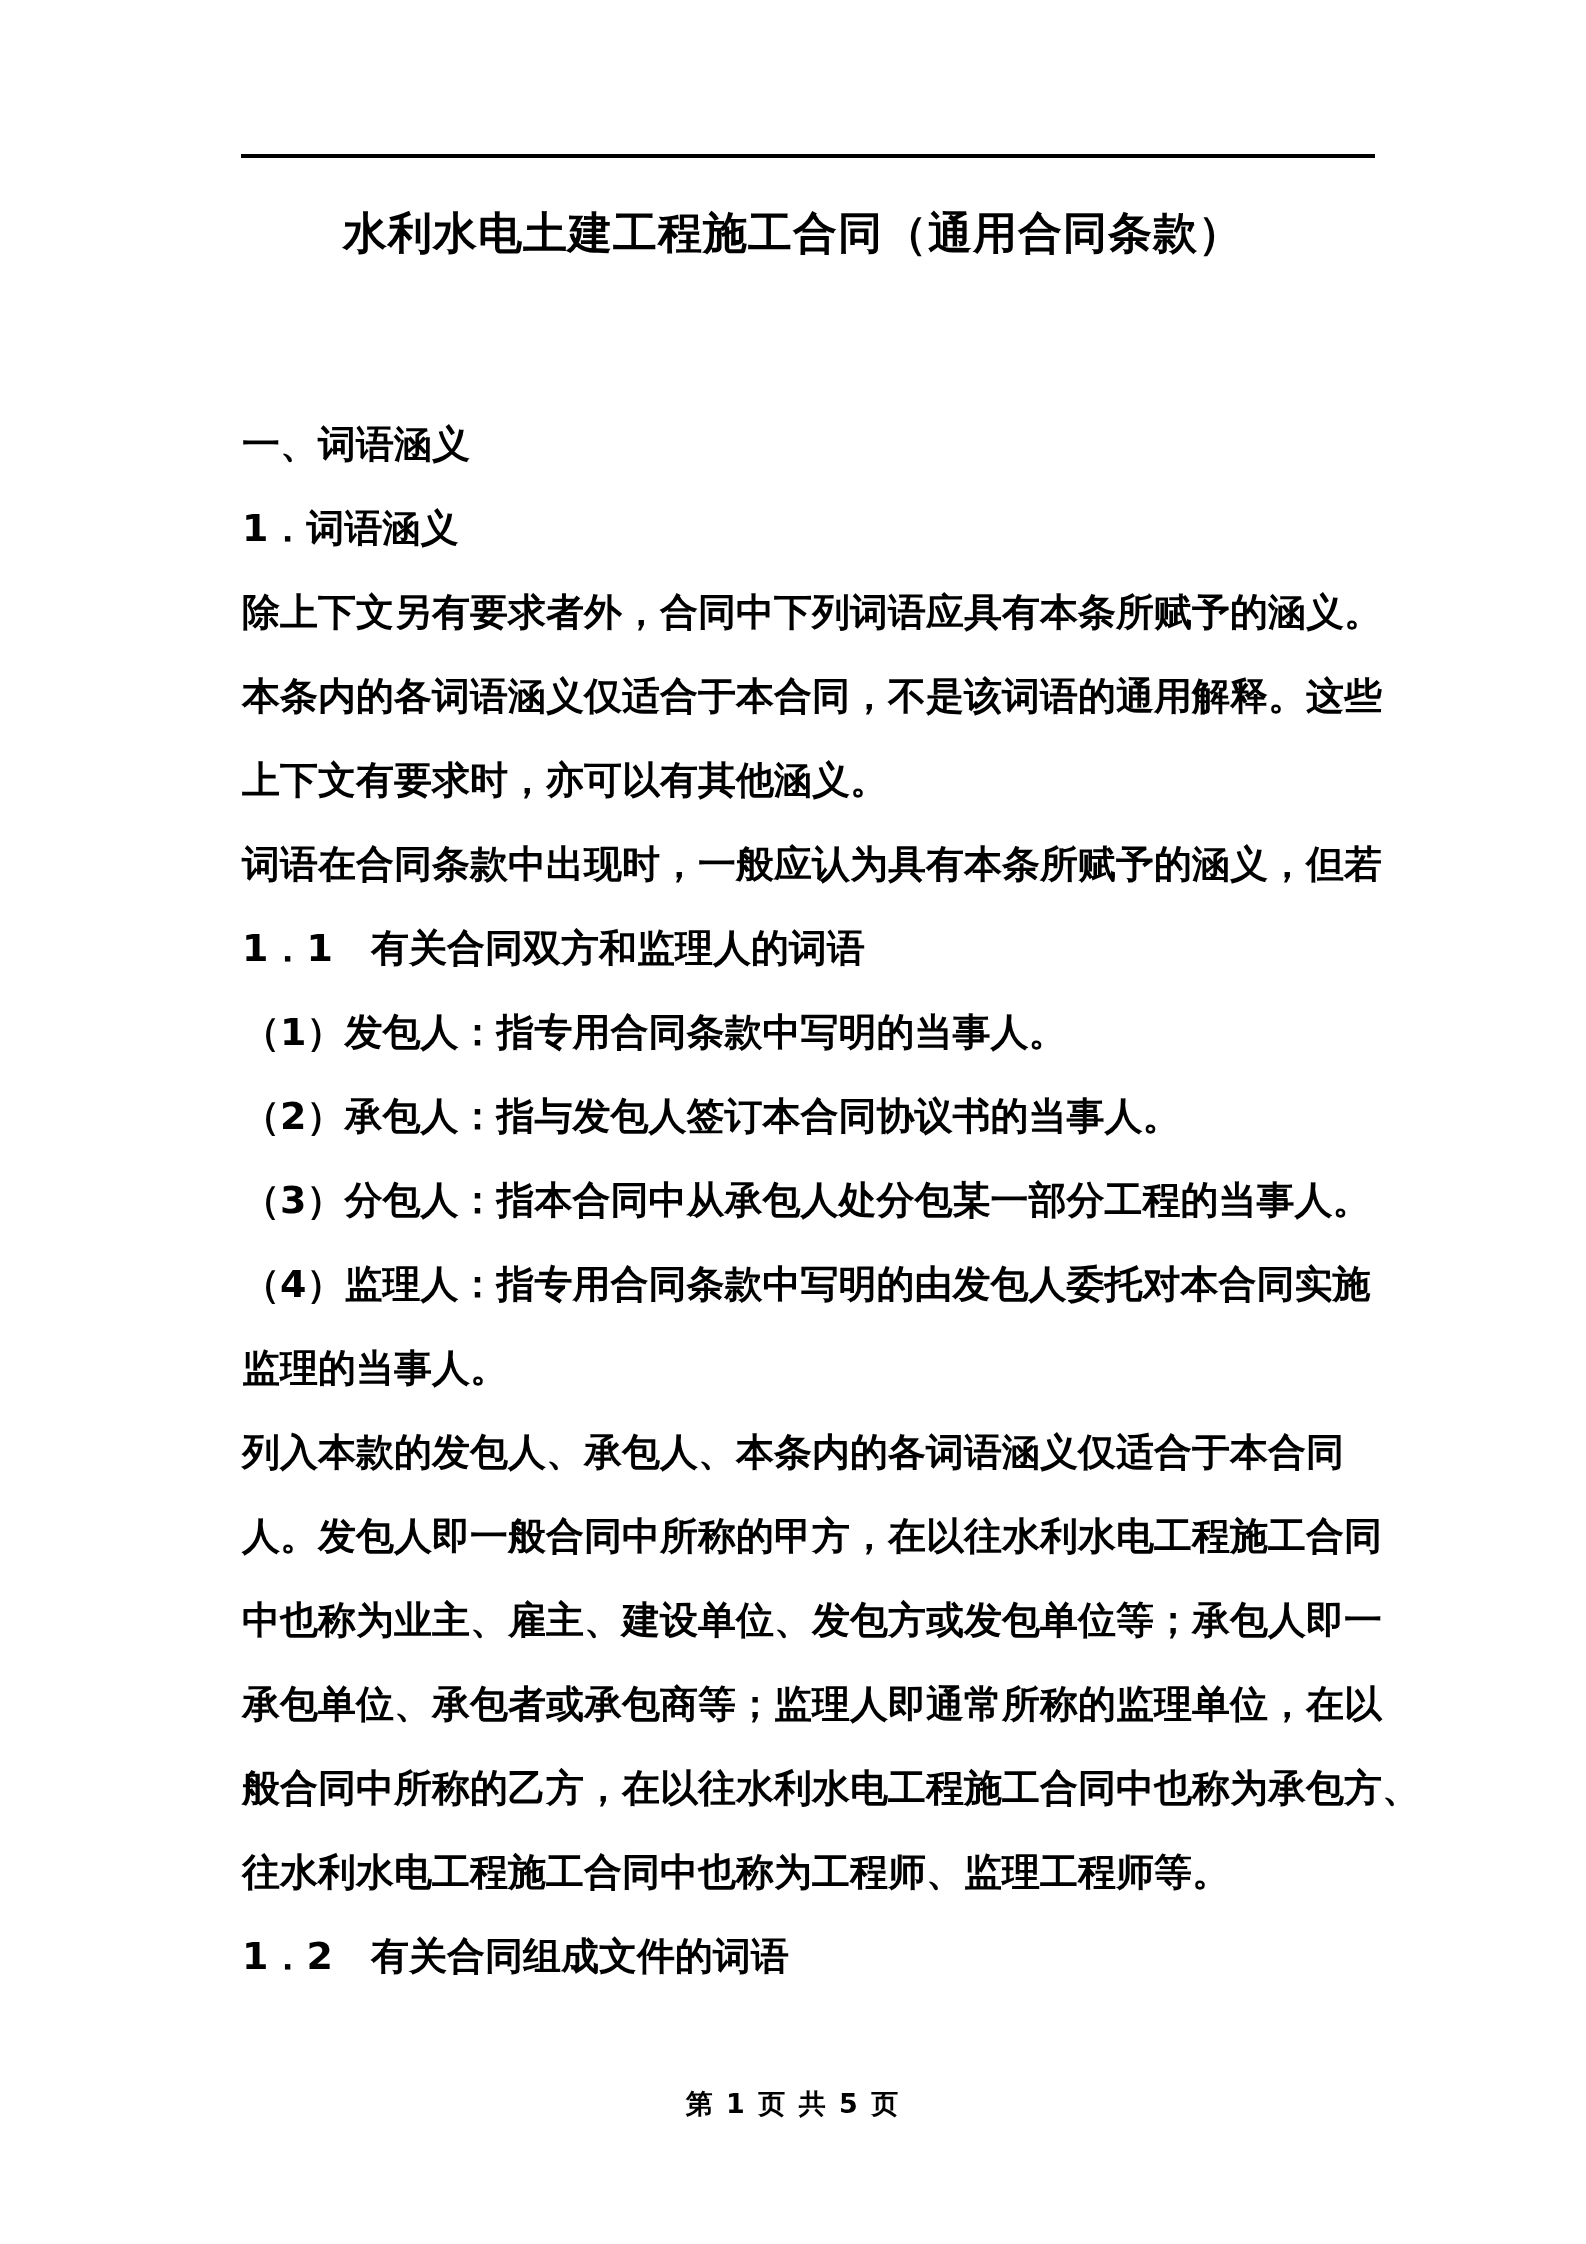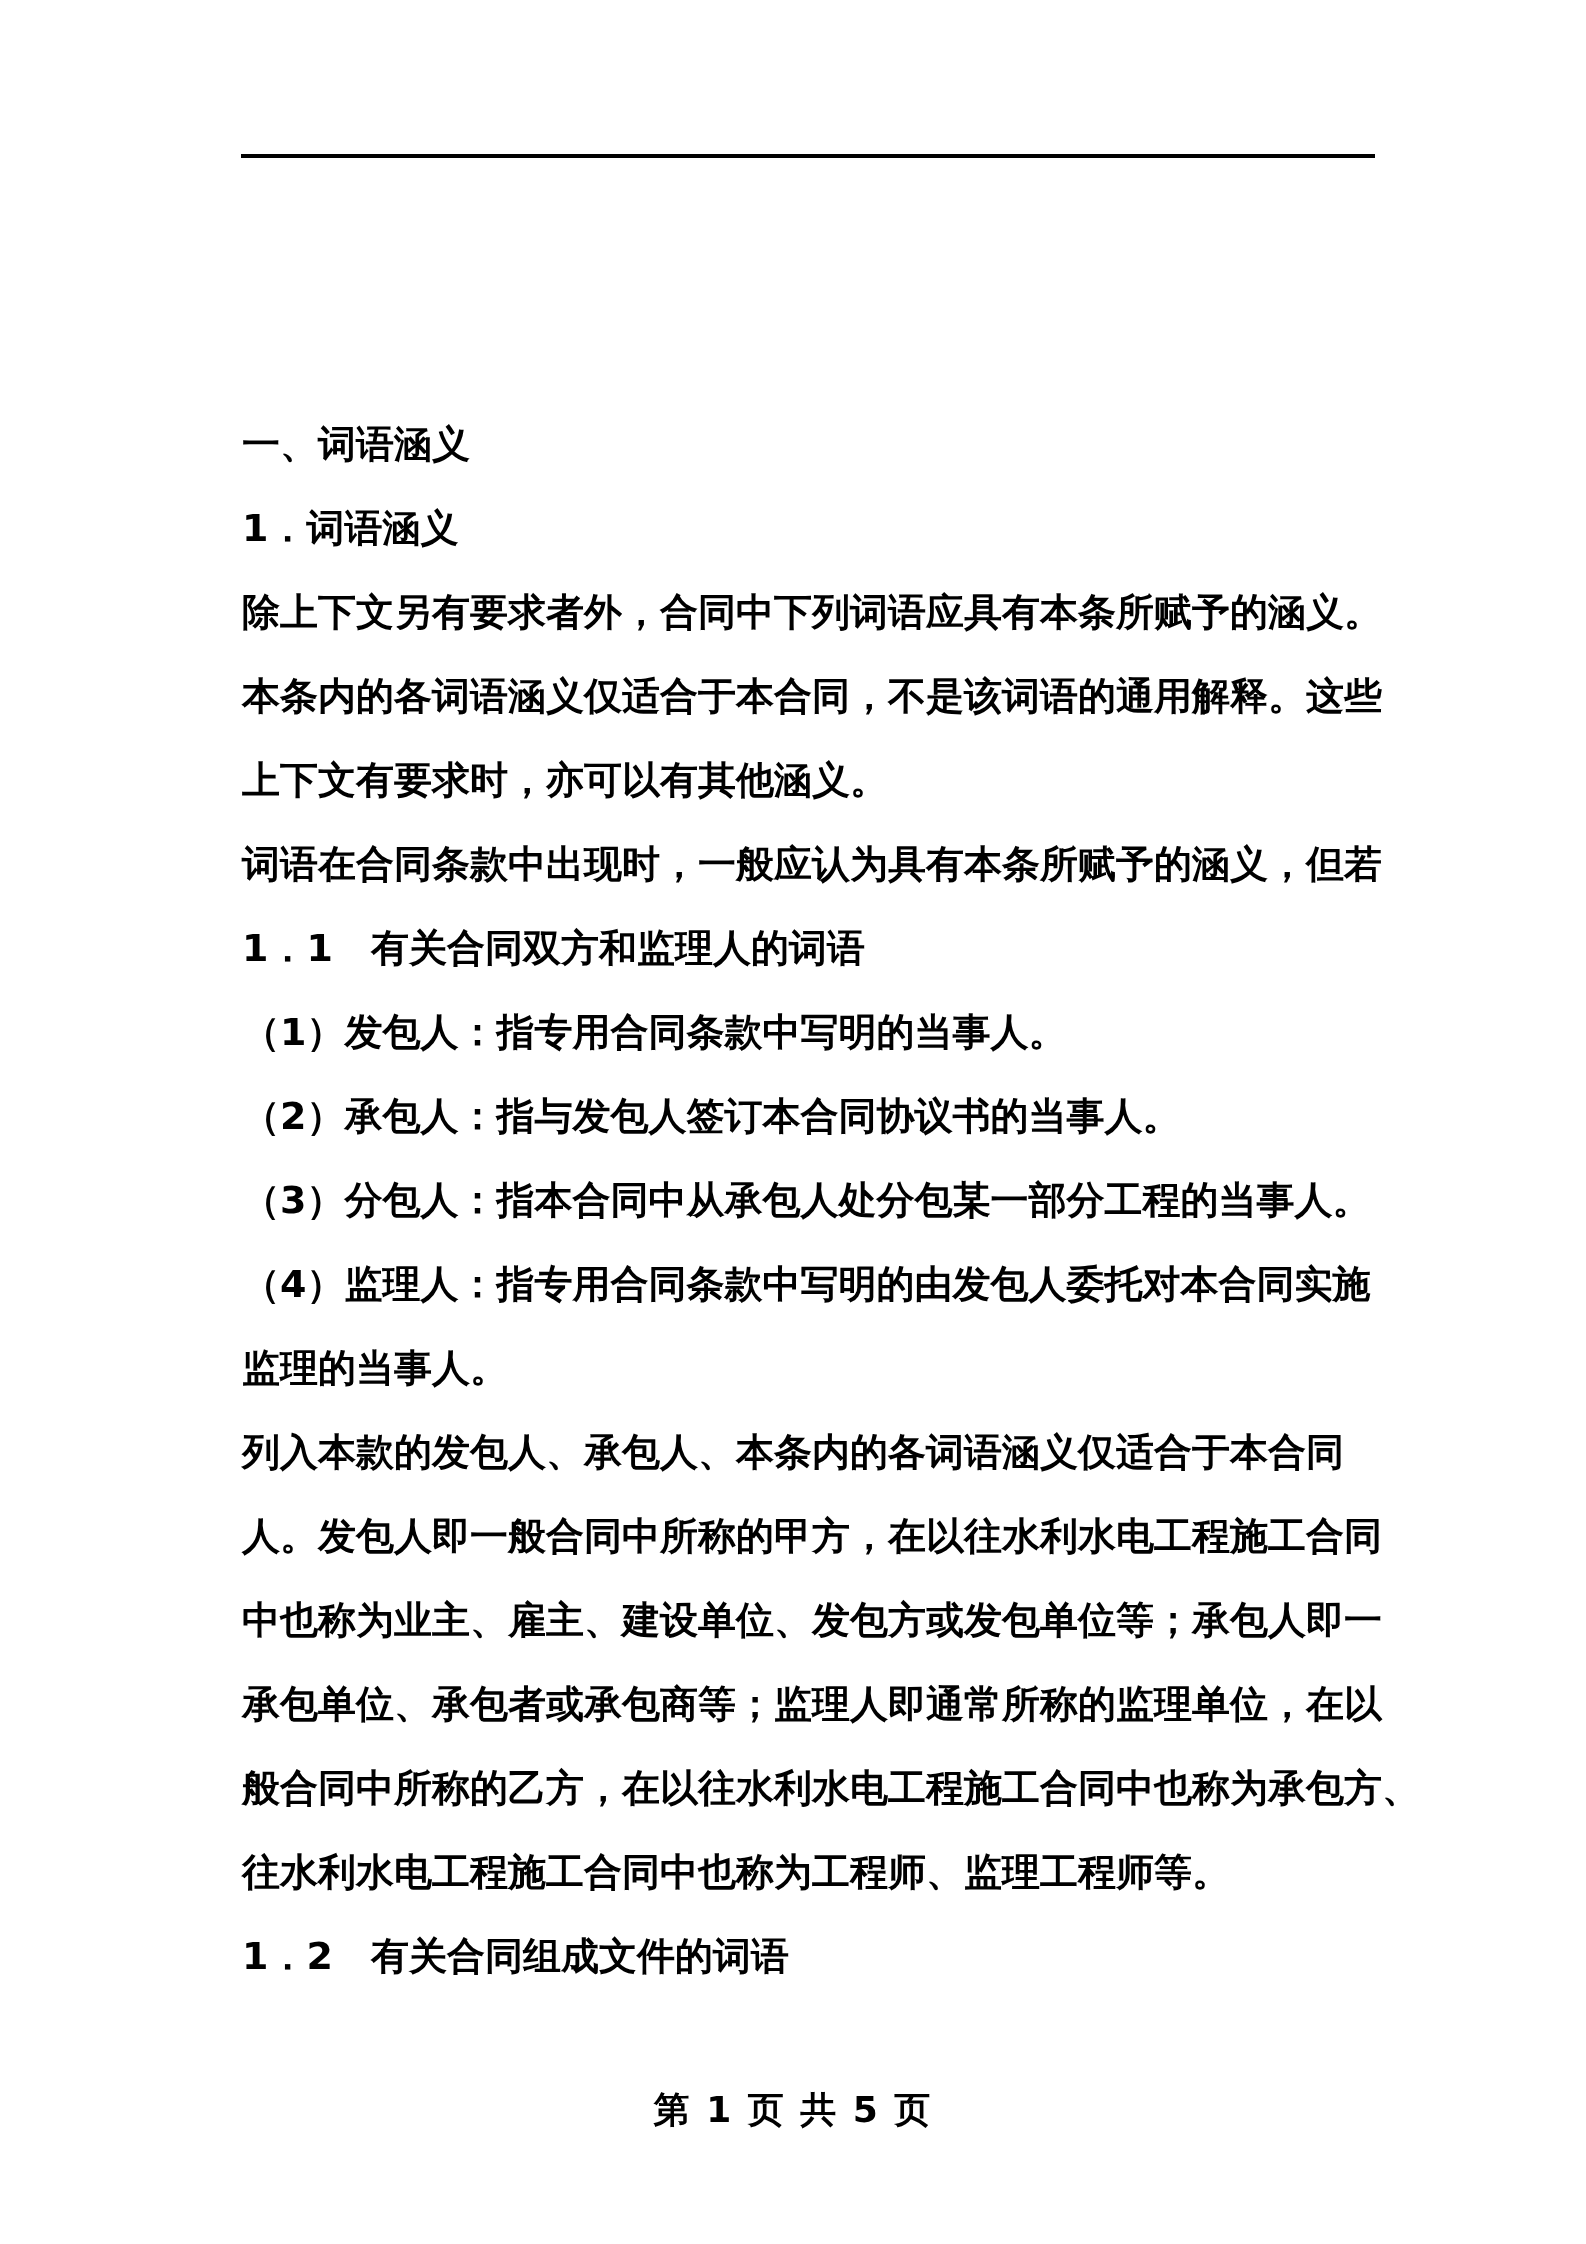--- a/index.html
+++ b/index.html
@@ -48,32 +48,33 @@
   .tline {
     height: 84px;
     white-space: nowrap;
   }
   .page-footer {
     position: absolute;
     top: 2086px;
     left: 0;
     width: 100%;
     text-align: center;
-    font-size: 36px;
+    font-size: 27px;
     font-weight: 700;
     letter-spacing: 2px;
   }
 </style>
 </head>
 <body>
 
 <div class="page">
 
   <div class="header-rule"></div>
 
+  <h1 class="doc-title">水利水电土建工程施工合同（通用合同条款）</h1>
 
   <div class="doc-body">
     <div class="tline">一、词语涵义</div>
     <div class="tline">1．词语涵义</div>
 
     <div class="tline">除上下文另有要求者外，合同中下列词语应具有本条所赋予的涵义。</div>
     <div class="tline">本条内的各词语涵义仅适合于本合同，不是该词语的通用解释。这些</div>
     <div class="tline">上下文有要求时，亦可以有其他涵义。</div>
     <div class="tline">词语在合同条款中出现时，一般应认为具有本条所赋予的涵义，但若</div>
 

